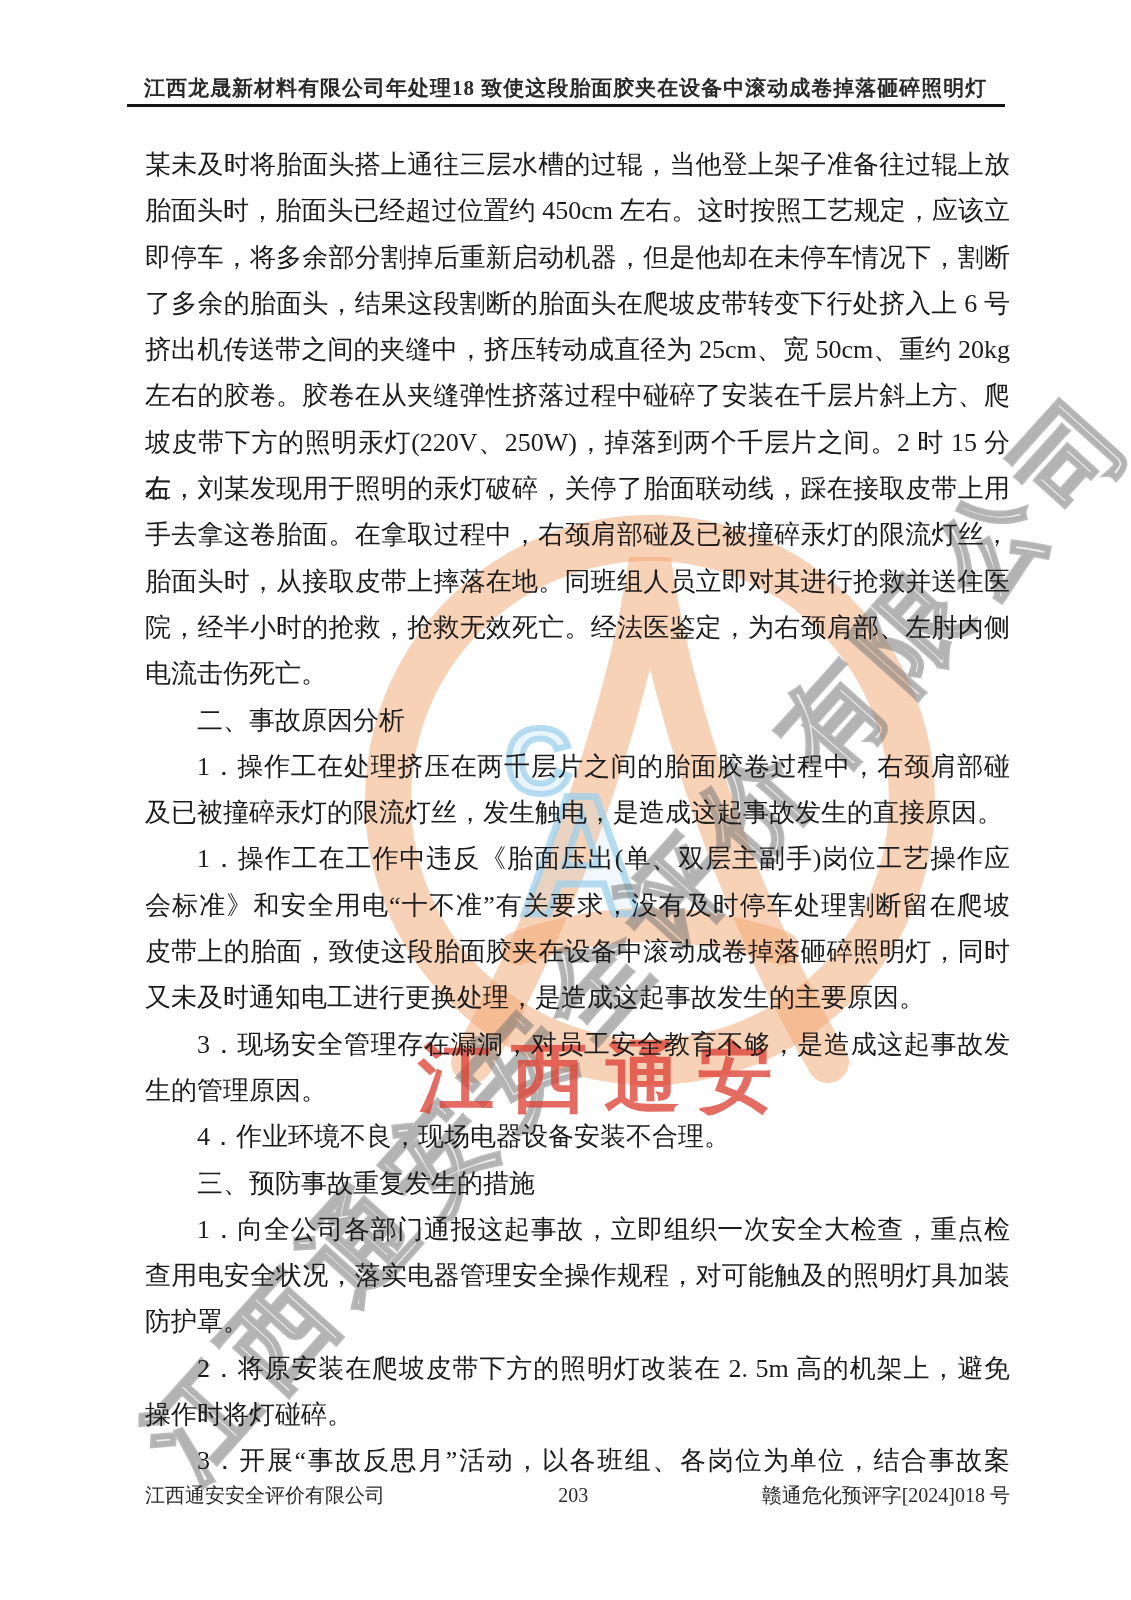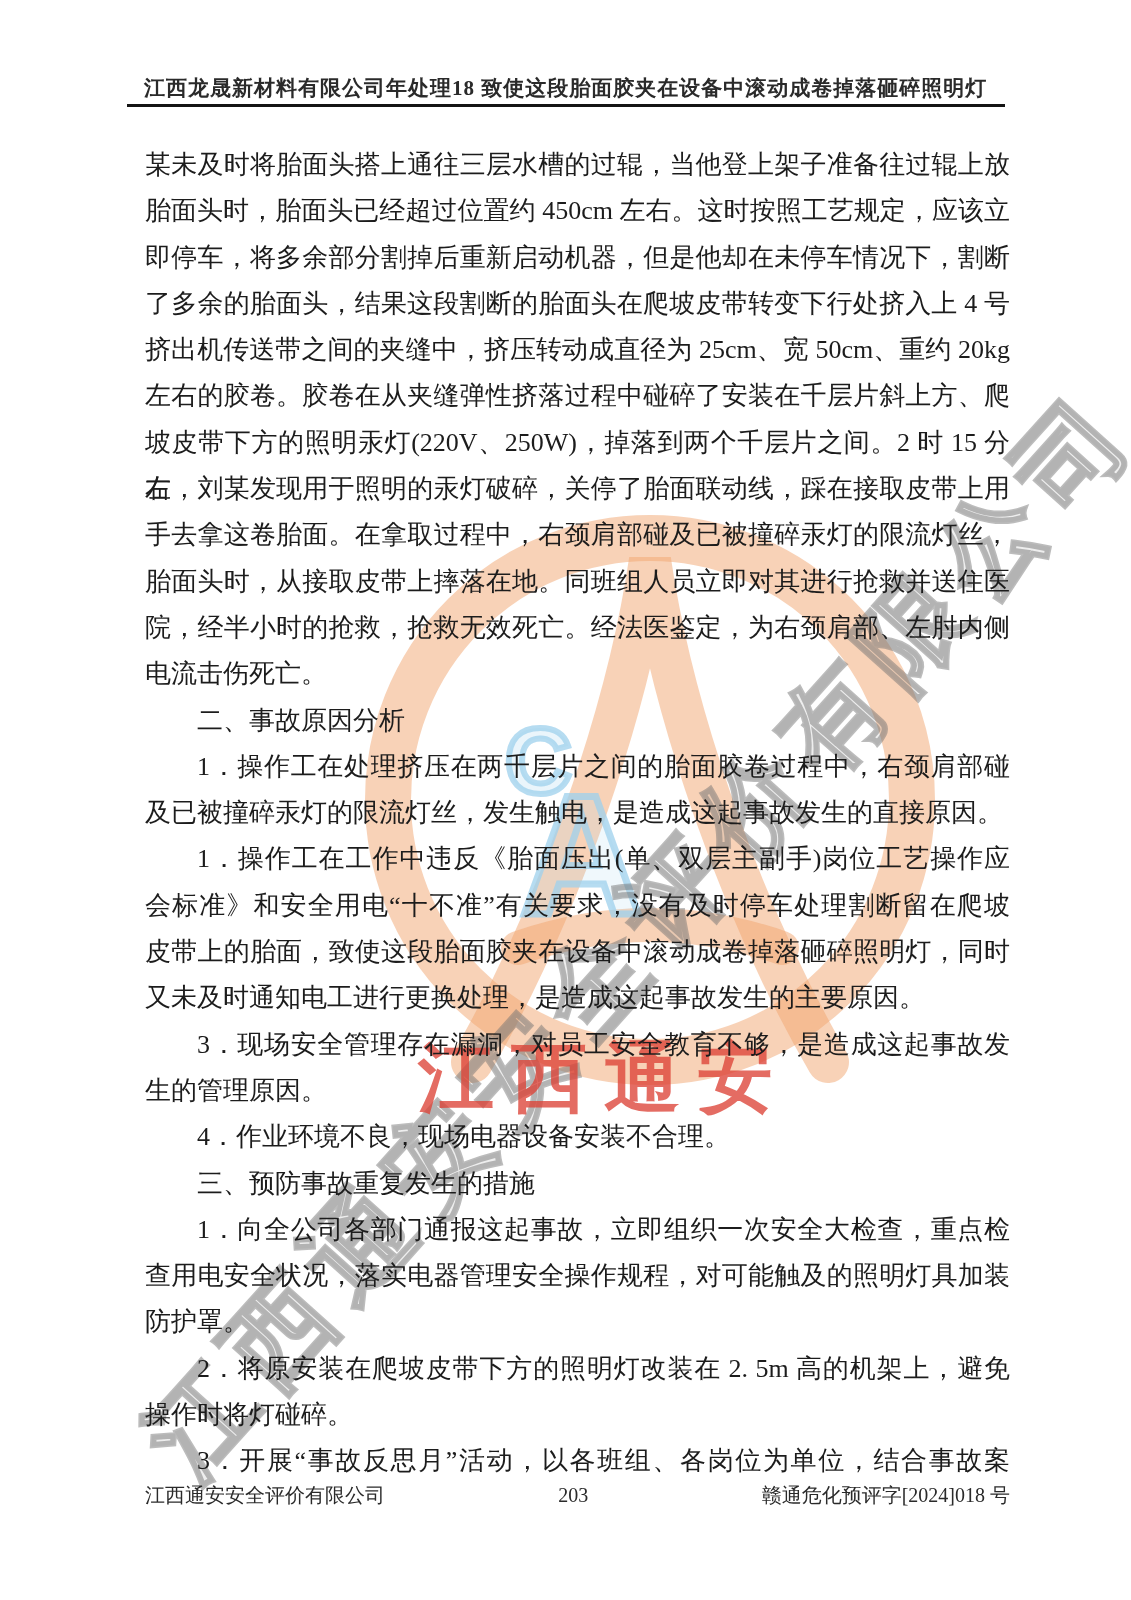--- a/index.html
+++ b/index.html
@@ -89,21 +89,21 @@
     <div class="wm-red">江西通安</div>
   </div>
 
   <div class="header-title">江西龙晟新材料有限公司年处理18 致使这段胎面胶夹在设备中滚动成卷掉落砸碎照明灯</div>
   <div class="header-rule"></div>
 
   <div class="doc-body">
       <div class="line">某未及时将胎面头搭上通往三层水槽的过辊，当他登上架子准备往过辊上放</div>
       <div class="line">胎面头时，胎面头已经超过位置约 450cm 左右。这时按照工艺规定，应该立</div>
       <div class="line">即停车，将多余部分割掉后重新启动机器，但是他却在未停车情况下，割断</div>
-      <div class="line">了多余的胎面头，结果这段割断的胎面头在爬坡皮带转变下行处挤入上 4 号</div>
+      <div class="line">了多余的胎面头，结果这段割断的胎面头在爬坡皮带转变下行处挤入上 6 号</div>
       <div class="line">挤出机传送带之间的夹缝中，挤压转动成直径为 25cm、宽 50cm、重约 20kg</div>
       <div class="line">左右的胶卷。胶卷在从夹缝弹性挤落过程中碰碎了安装在千层片斜上方、爬</div>
       <div class="line">坡皮带下方的照明汞灯(220V、250W)，掉落到两个千层片之间。2 时 15 分左</div>
       <div class="line">右，刘某发现用于照明的汞灯破碎，关停了胎面联动线，踩在接取皮带上用</div>
       <div class="line">手去拿这卷胎面。在拿取过程中，右颈肩部碰及已被撞碎汞灯的限流灯丝，</div>
       <div class="line">胎面头时，从接取皮带上摔落在地。同班组人员立即对其进行抢救并送住医</div>
       <div class="line">院，经半小时的抢救，抢救无效死亡。经法医鉴定，为右颈肩部、左肘内侧</div>
       <div class="line para-end">电流击伤死亡。</div>
       <div class="line para-end first-indent">二、事故原因分析</div>
       <div class="line first-indent">1．操作工在处理挤压在两千层片之间的胎面胶卷过程中，右颈肩部碰</div>

